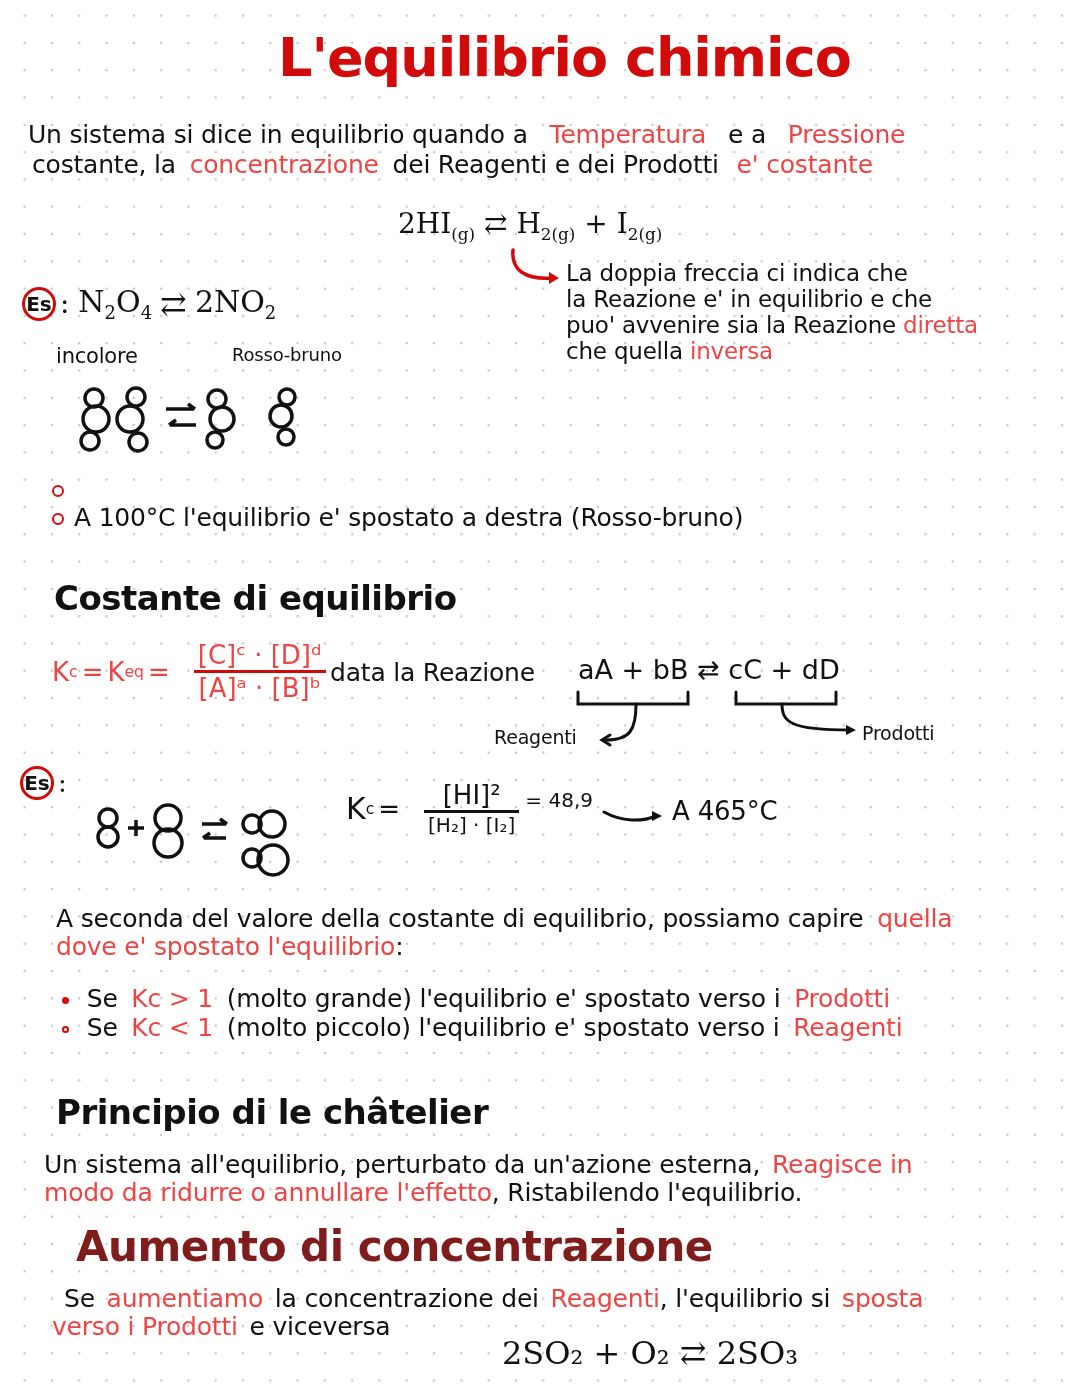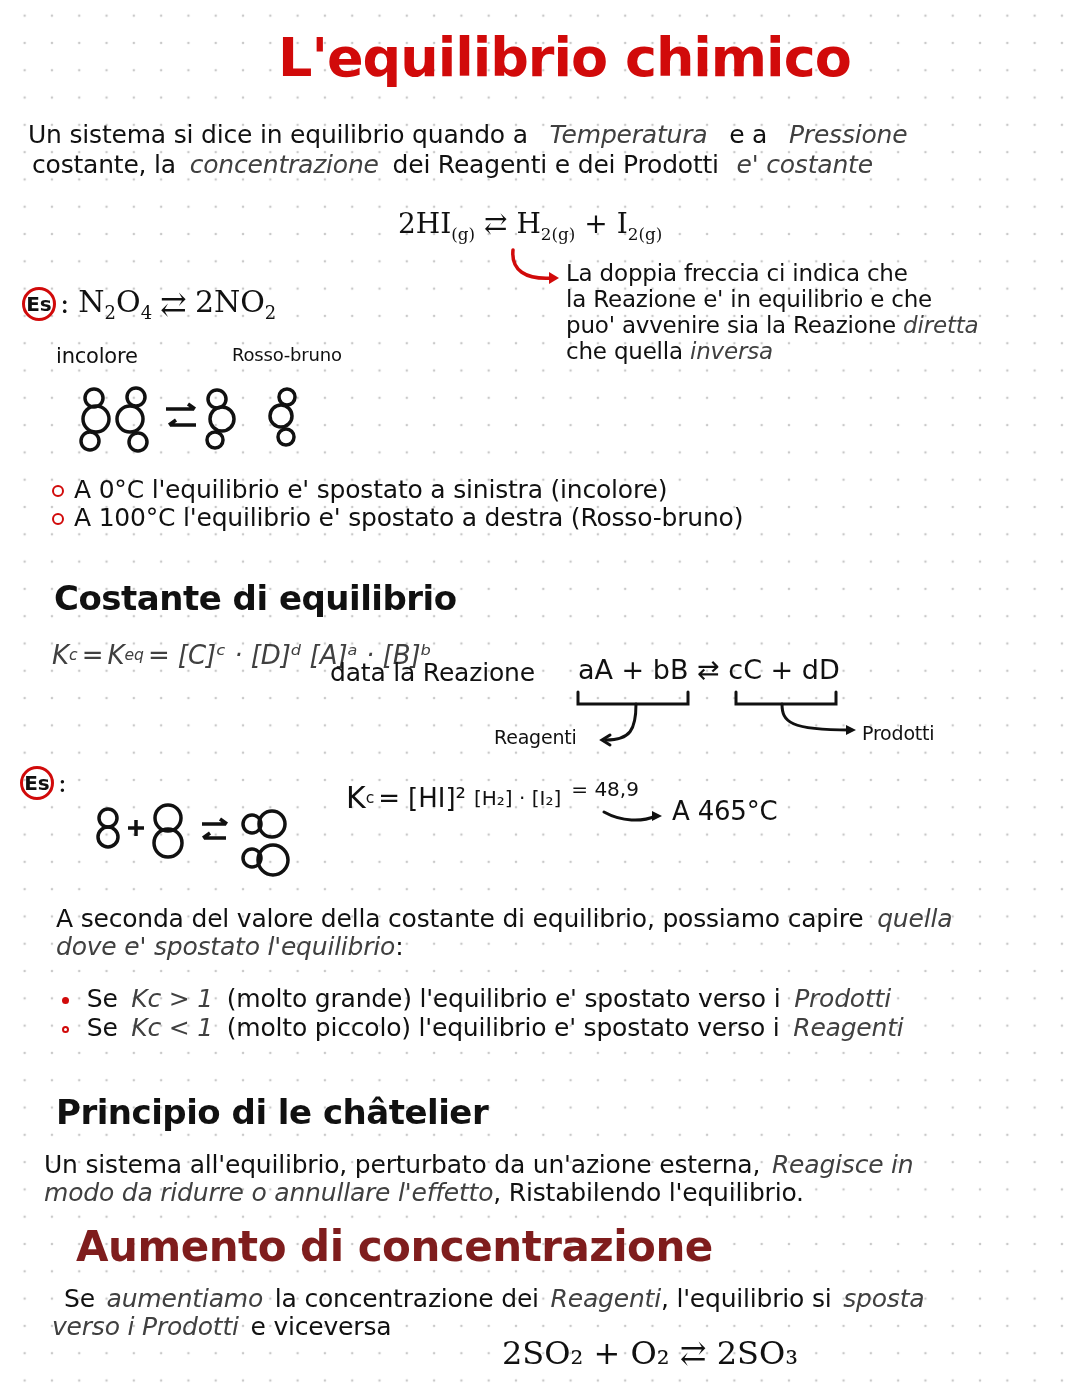--- a/index.html
+++ b/index.html
@@ -6,21 +6,21 @@
     body {
       width: 1080px; height: 1394px; position: relative; overflow: hidden;
       background-color: #ffffff;
       background-image: radial-gradient(circle, #c9c9c9 1.2px, transparent 1.6px);
       background-size: 27.3px 27.3px;
       background-position: 11px 2px;
       font-family: "DejaVu Sans", sans-serif;
       color: #111111;
     }
     .abs { position: absolute; white-space: nowrap; }
-    .red { color: #404040; font-style: italic; }
+    .red { color: #ef4444; }
     .hand { font-family: "DejaVu Sans", sans-serif; font-size: 25px; letter-spacing: -0.2px; }
     .hand-sm { font-size: 21px; }
     .title {
       font-family: "DejaVu Sans", sans-serif; font-weight: bold; font-size: 54px;
       color: #d10a0a; letter-spacing: -1px;
     }
     .h2 {
       font-family: "DejaVu Sans", sans-serif; font-weight: bold; font-size: 34px;
       color: #111; letter-spacing: -0.5px;
     }
@@ -31,21 +31,21 @@
     .eq { font-family: "DejaVu Serif", serif; font-size: 28px; }
     .bullet {
       display: inline-block; width: 8px; height: 8px; border: 2.5px solid #d10a0a;
       border-radius: 50%; margin-right: 10px; vertical-align: middle;
     }
     .es-badge {
       display: inline-flex; align-items: center; justify-content: center;
       width: 34px; height: 34px; border: 3px solid #d10a0a; border-radius: 50%;
       font-size: 20px; font-weight: bold; margin-right: 4px; box-sizing: border-box;
     }
-    .frac { display: inline-flex; flex-direction: row; align-items: center; vertical-align: middle; }
+    .frac { display: inline-flex; flex-direction: column; align-items: center; vertical-align: middle; margin-left: 20px; }
     .frac .num { padding: 0 4px; }
     .frac .bar { height: 3px; width: 100%; }
     .frac .den { padding: 0 4px; text-align: center; }
     sub, sup { font-size: 60%; }
     svg { overflow: visible; }
   </style>
 </head>
 <body>
 
 <div class="abs title" style="left:278px; top:26px;">L'equilibrio chimico</div>
@@ -116,21 +116,21 @@
       <circle cx="145" cy="55" r="8"></circle>
     <circle cx="217" cy="12" r="8"></circle>
       <circle cx="211" cy="31" r="11"></circle>
       <circle cx="216" cy="52" r="8"></circle>
     <path d="M96 24 H124 M118 19 L125 24"></path>
     <path d="M100 40 H126 M106 35 L99 40"></path>
   </g>
 </svg>
 
 <div class="abs hand" style="left:52px; top:476px; line-height:28px;">
-  <div><span class="bullet"></span><span>A 0°C l'equilibrio e' spostato a sinistra (incolore)</span></div>
+  <div><span class="bullet"></span></div>
   <div><span class="bullet"></span><span>A 100°C l'equilibrio e' spostato a destra (Rosso-bruno)</span></div>
 </div>
 
 <div class="abs h2" style="left:54px; top:578px;">Costante di equilibrio</div>
 
 <div class="abs red" style="left:52px; top:640px; display:flex; align-items:center; font-family:'DejaVu Sans', sans-serif; font-size:26px;">
   <span>K</span>
     <sub>c</sub>
   <span style="margin:0 4px;">=</span>
   <span>K</span>

